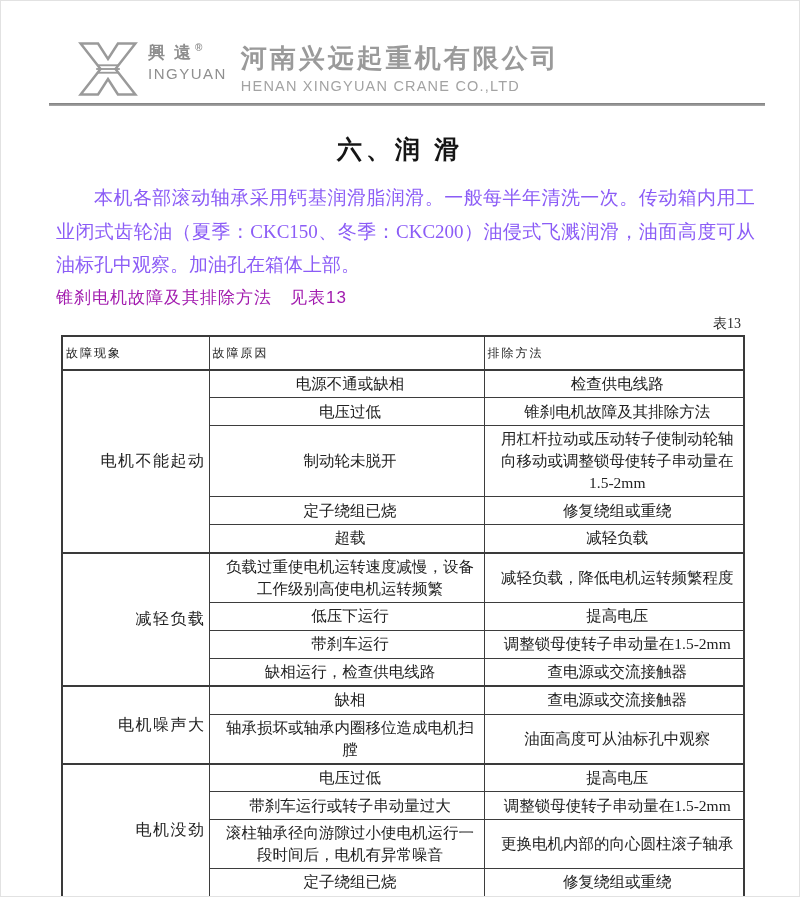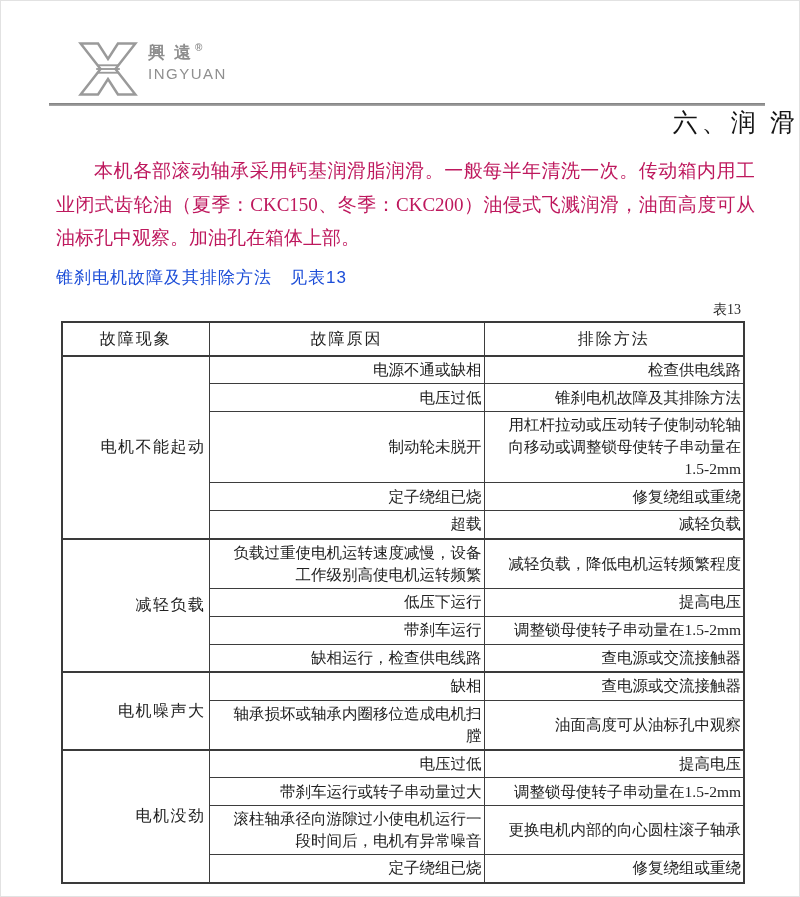--- a/index.html
+++ b/index.html
@@ -24,42 +24,43 @@
   .company{margin-left:14px;margin-bottom:0;font-family:"Liberation Sans","DejaVu Sans",sans-serif;}
   .company-cn{font-size:26px;font-weight:bold;color:#9a9a9a;letter-spacing:3px;white-space:nowrap;}
   .company-en{font-size:14.5px;color:#a3a3a3;letter-spacing:1.2px;margin-top:2px;white-space:nowrap;}
   .header-rule{
     margin:6px 34px 0 48px;
     height:3px;
     background:linear-gradient(#7e7e7e,#ababab);
   }
   
   .doc-title{
-    text-align:right;
-    font-size:25px;font-weight:normal;
+    margin-top:27px;
+    text-align:center;
+    font-size:25px;font-weight:bold;
     letter-spacing:4px;
     color:#151515;
   }
   .doc-paragraph{
     margin:15px 44px 0 55px;
     font-size:19px;
     line-height:33.5px;
     text-align:justify;
     text-indent:2em;
-    color:#be185d;
+    color:#8b5cf6;
   }
   .table-caption{
-    margin:11px 0 0 55px;
+    margin:4px 0 0 55px;
     font-family:"Liberation Sans","DejaVu Sans",sans-serif;
     font-size:17px;
-    color:#1d4ed8;
+    color:#a21caf;
     letter-spacing:1px;
   }
   .table-label{
-    margin:12px 58px 0 0;
+    margin:6px 58px 0 0;
     text-align:right;
     font-size:14px;
     color:#2b2b2b;
   }
   
   table.fault-table{
     margin:2px 0 0 60px;
     border-collapse:collapse;
     width:682px;
     table-layout:fixed;
@@ -71,52 +72,56 @@
   .fault-table col.c3{width:260px;}
   .fault-table th,.fault-table td{
     border:1px solid #3d3d3d;
     padding:2px 3px;
     line-height:22px;
     font-weight:normal;
   }
   .fault-table{border:2px solid #3a3a3a;}
   .fault-table th{
     height:28px;
-    text-align:center;
-    font-size:16px;
+    text-align:left;
+    font-size:12px;
     letter-spacing:2px;
   }
   .fault-table tr{height:28px;}
   td.col-phenomenon{
     text-align:right;
     letter-spacing:1.5px;
     font-size:16px;
   }
   td.col-cause,td.col-remedy{
-    text-align:right;
+    text-align:center;
     padding-left:9px;
     padding-right:2px;
   }
   tr.group-start td{border-top:2px solid #3a3a3a;}
 </style>
 </head>
 <body>
 
 <div class="header">
   <div class="logo-x">
     <svg width="64" height="56" viewBox="0 0 100 90">
       <polygon points="6,4 34,4 50,29 66,4 94,4 62,45 94,86 66,86 50,61 34,86 6,86 38,45" fill="none" stroke="#9a9a9a" stroke-width="4" stroke-linejoin="miter"></polygon>
       <line x1="33" y1="39" x2="67" y2="39" stroke="#9a9a9a" stroke-width="3"></line>
       <line x1="31" y1="45" x2="69" y2="45" stroke="#9a9a9a" stroke-width="3"></line>
       <line x1="33" y1="51" x2="67" y2="51" stroke="#9a9a9a" stroke-width="3"></line>
     </svg>
   </div>
   <div class="logo-mid">
     <div class="logo-cn"><span>興遠</span><sup>®</sup></div>
     <div class="logo-en">INGYUAN</div>
+  </div>
+  <div class="company">
+    <div class="company-cn">河南兴远起重机有限公司</div>
+    <div class="company-en">HENAN XINGYUAN CRANE CO.,LTD</div>
   </div>
 </div>
 <div class="header-rule"></div>
 
 <div class="doc-title">六、润 滑</div>
 
 <div class="doc-paragraph">本机各部滚动轴承采用钙基润滑脂润滑。一般每半年清洗一次。传动箱内用工业闭式齿轮油（夏季：CKC150、冬季：CKC200）油侵式飞溅润滑，油面高度可从油标孔中观察。加油孔在箱体上部。</div>
 
 <div class="table-caption">锥刹电机故障及其排除方法　见表13</div>
 <div class="table-label">表13</div>

